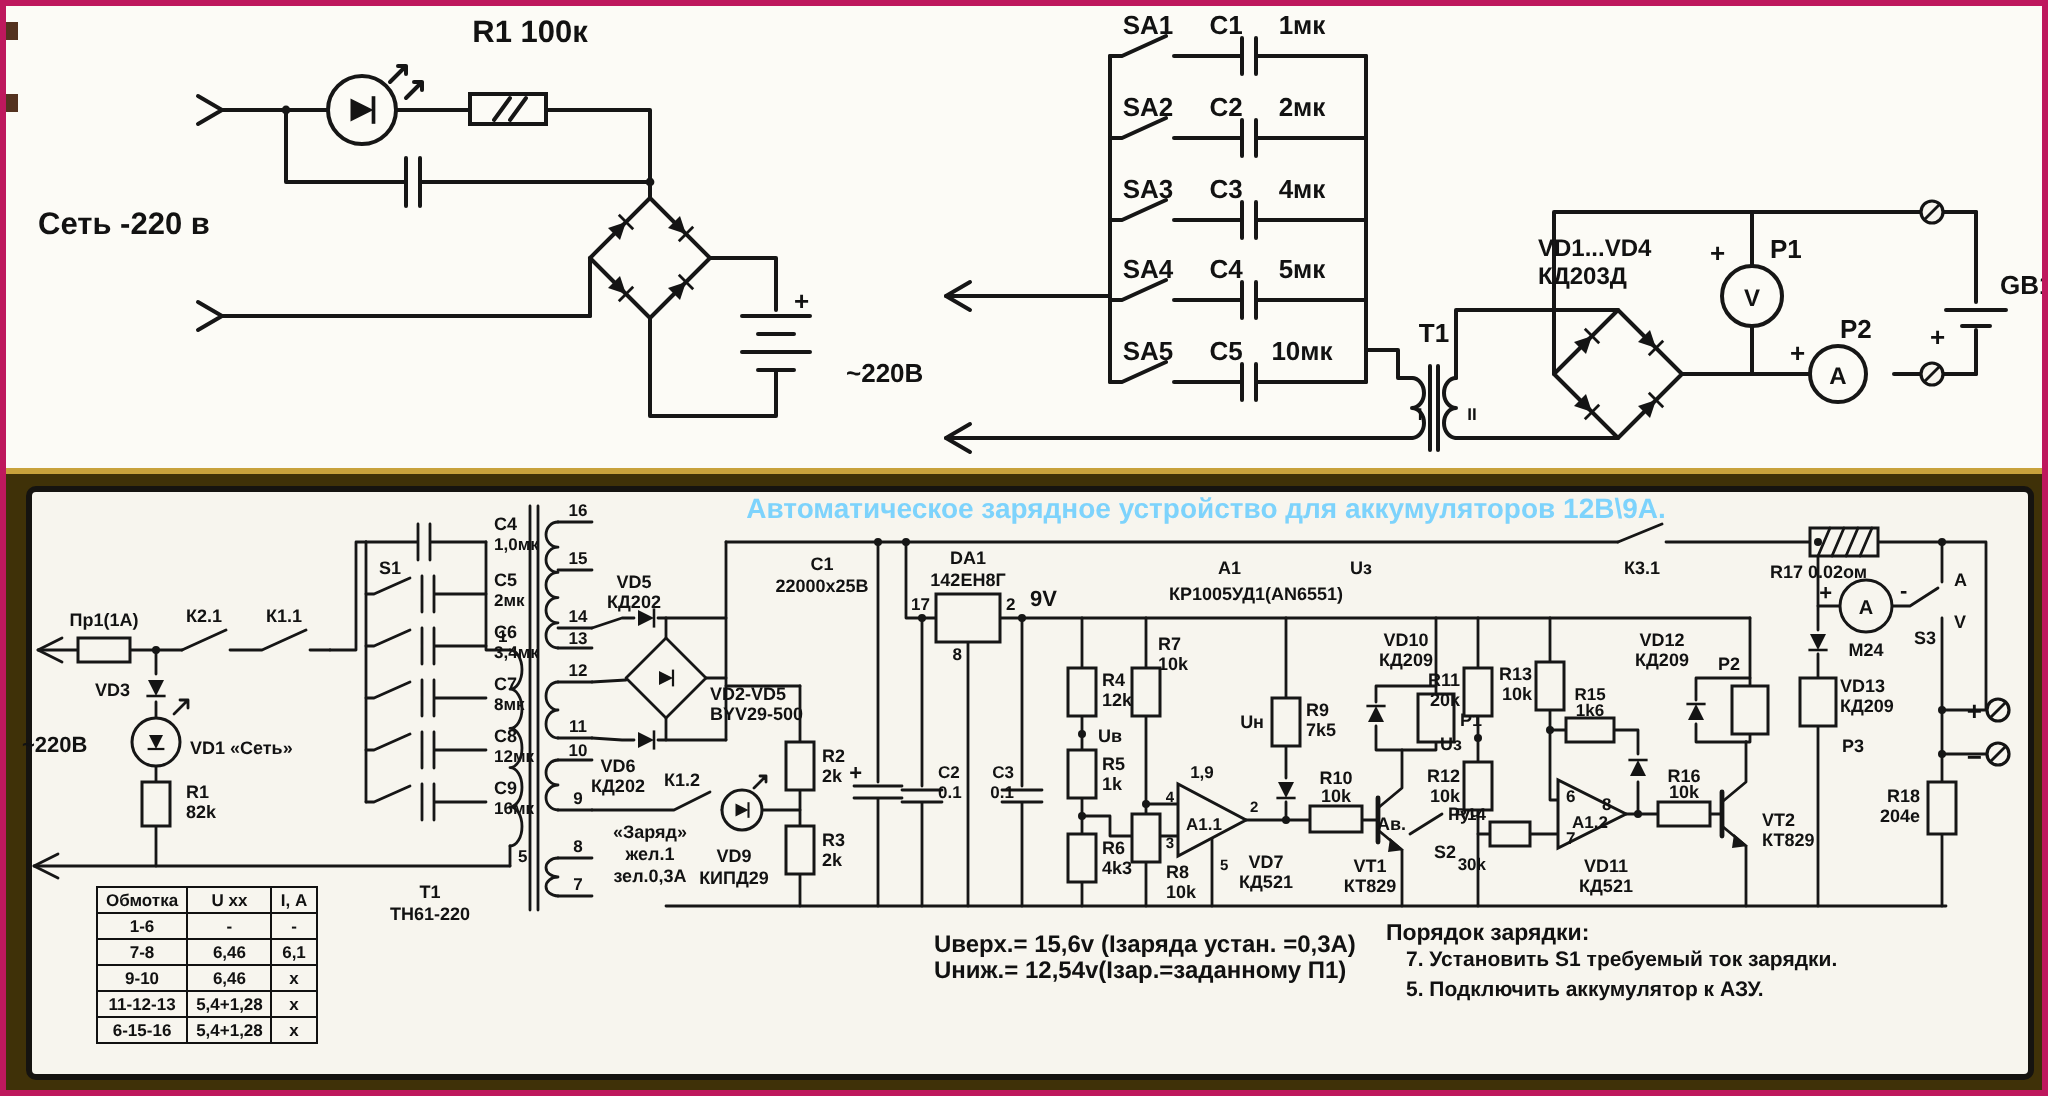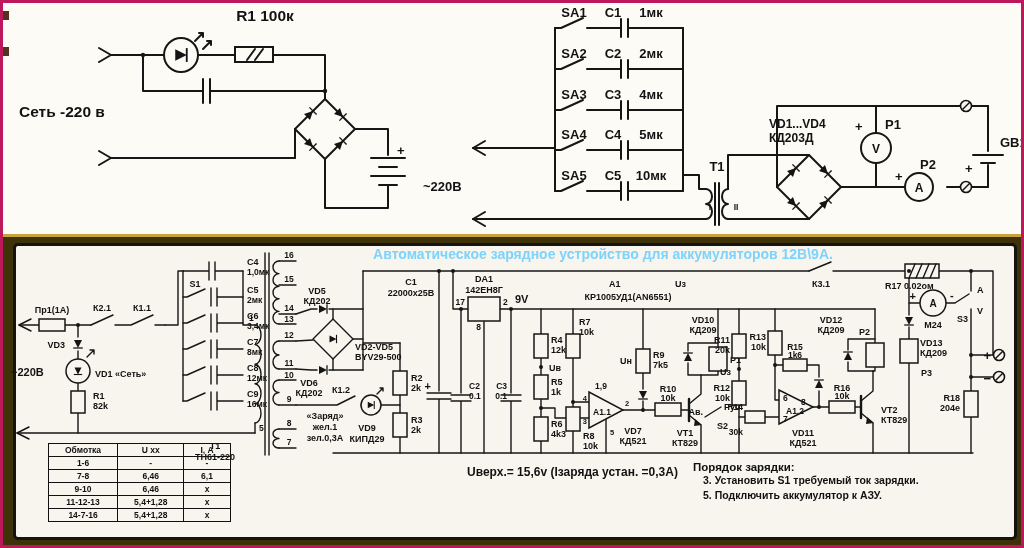--- a/index.html
+++ b/index.html
@@ -16,21 +16,21 @@
   .cmp{fill:#f7f5ee;stroke:#161616;stroke-width:1.5;}
   .cmpw{fill:#fcfbf6;stroke:#161616;stroke-width:2;}
   .nd{fill:#161616;stroke:none;}
   .f7{font-size:7.5px;}.f8{font-size:8.5px;}.f9{font-size:9px;}.f10{font-size:10px;}
   .f11{font-size:11px;}.f13{font-size:13px;}.f15{font-size:15.5px;}.f12{font-size:12px;}
   .am{text-anchor:middle;}.ae{text-anchor:end;}
   #title{position:absolute;left:180px;top:243px;width:840px;text-align:center;
          font-weight:bold;font-size:14px;color:#7dd3fc;}
   #tbl{position:absolute;left:45px;top:440px;border-collapse:collapse;}
   #tbl th,#tbl td{border:1.6px solid #111;font-size:8.5px;font-weight:bold;color:#111;
-      padding:1px 16px;text-align:center;height:10px;}
+      padding:1px 4px;text-align:center;height:10px;}
   #notes{position:absolute;left:464px;top:463px;font-size:12px;font-weight:bold;
       color:#111;line-height:13px;white-space:nowrap;}
   #order{position:absolute;left:690px;top:458px;width:316px;color:#111;}
   #order .ot{font-size:11.5px;font-weight:bold;text-align:left;}
   #order .oi{font-size:10.5px;font-weight:bold;line-height:15px;margin-left:10px;}
   .mark{position:absolute;left:0;width:6px;height:9px;background:#54321f;}
 </style>
 </head>
 <body>
 
@@ -554,29 +554,30 @@
       <td>9-10</td>
       <td>6,46</td>
       <td>х</td>
     </tr>
     <tr>
       <td>11-12-13</td>
       <td>5,4+1,28</td>
       <td>х</td>
     </tr>
     <tr>
-      <td>14-7-16</td>
+      <td>6-15-16</td>
       <td>5,4+1,28</td>
       <td>х</td>
     </tr>
   </tbody>
     </table>
 
   <div id="notes">
     <div>Uверх.= 15,6v (Iзаряда устан. =0,3А)</div>
+    <div>Uниж.= 12,54v(Iзар.=заданному П1)</div>
   </div>
 
   <div id="order">
     <div class="ot">Порядок зарядки:</div>
-    <div class="oi">3. Установить S1 требуемый ток зарядки.</div>
+    <div class="oi">7. Установить S1 требуемый ток зарядки.</div>
     <div class="oi">5. Подключить аккумулятор к АЗУ.</div>
   </div>
 </div>
 
 </body></html>

